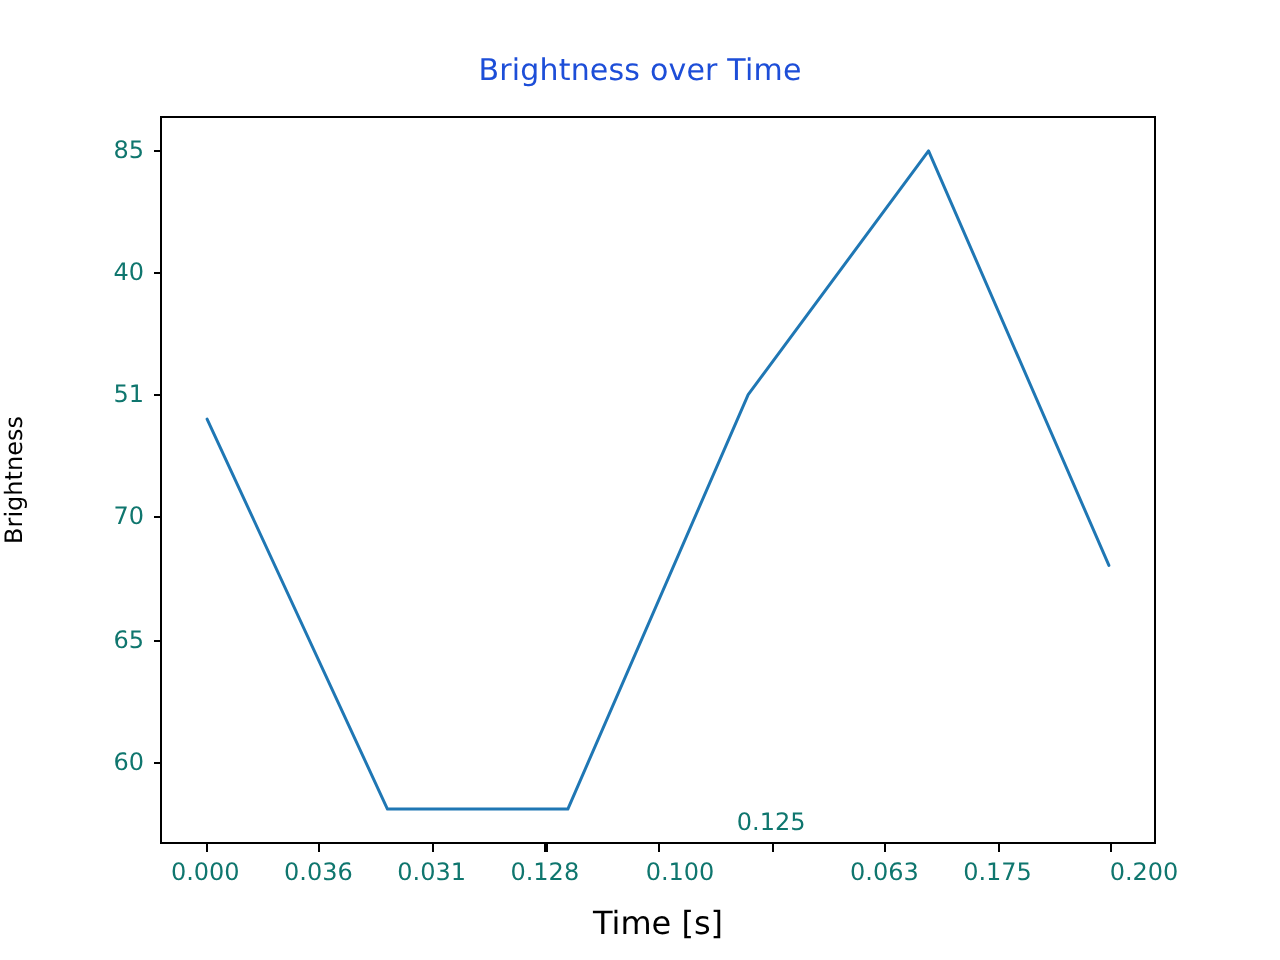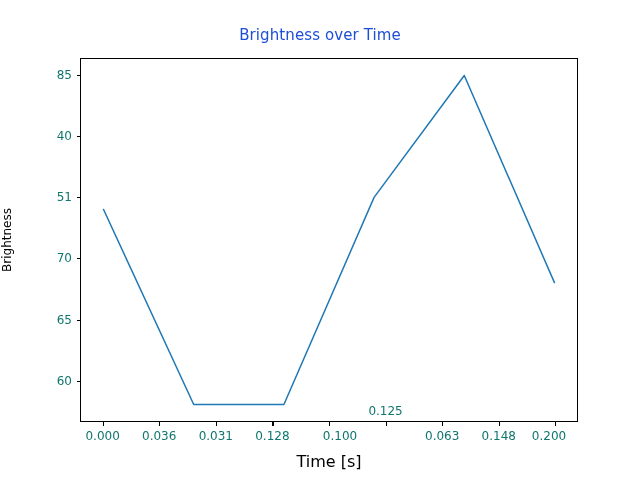--- a/index.html
+++ b/index.html
@@ -139,22 +139,22 @@
       <div class="tick-mark xtick-mark" style="left: 555.36px;"></div>
     </div>
   <div id="xtick-labels">
       <div class="tick-label xtick-label" style="left: 102.64px; top: 429px;">0.000</div>
       <div class="tick-label xtick-label" style="left: 159.23px; top: 429px;">0.036</div>
       <div class="tick-label xtick-label" style="left: 215.82px; top: 429px;">0.031</div>
       <div class="tick-label xtick-label" style="left: 272.41px; top: 429px;">0.128</div>
       <div class="tick-label xtick-label" style="left: 316px; top: 429px; margin-left: 24px;">0.100</div>
       <div class="tick-label xtick-label" style="left: 385.59px; top: 404px;">0.125</div>
       <div class="tick-label xtick-label" style="left: 442.18px; top: 429px;">0.063</div>
-      <div class="tick-label xtick-label" style="left: 498.77px; top: 429px;">0.148</div>
-      <div class="tick-label xtick-label" style="left: 549px; top: 429px; text-align: center;">0.200</div>
+      <div class="tick-label xtick-label" style="left: 498.77px; top: 429px;">0.175</div>
+      <div class="tick-label xtick-label" style="left: 572px; top: 429px; text-align: center;">0.200</div>
     </div>
 
   <div id="xlabel">Time [s]</div>
   <div id="ylabel">
       <span id="ylabel-inner">Brightness</span>
     </div>
 
 </div>
 
 </body></html>

